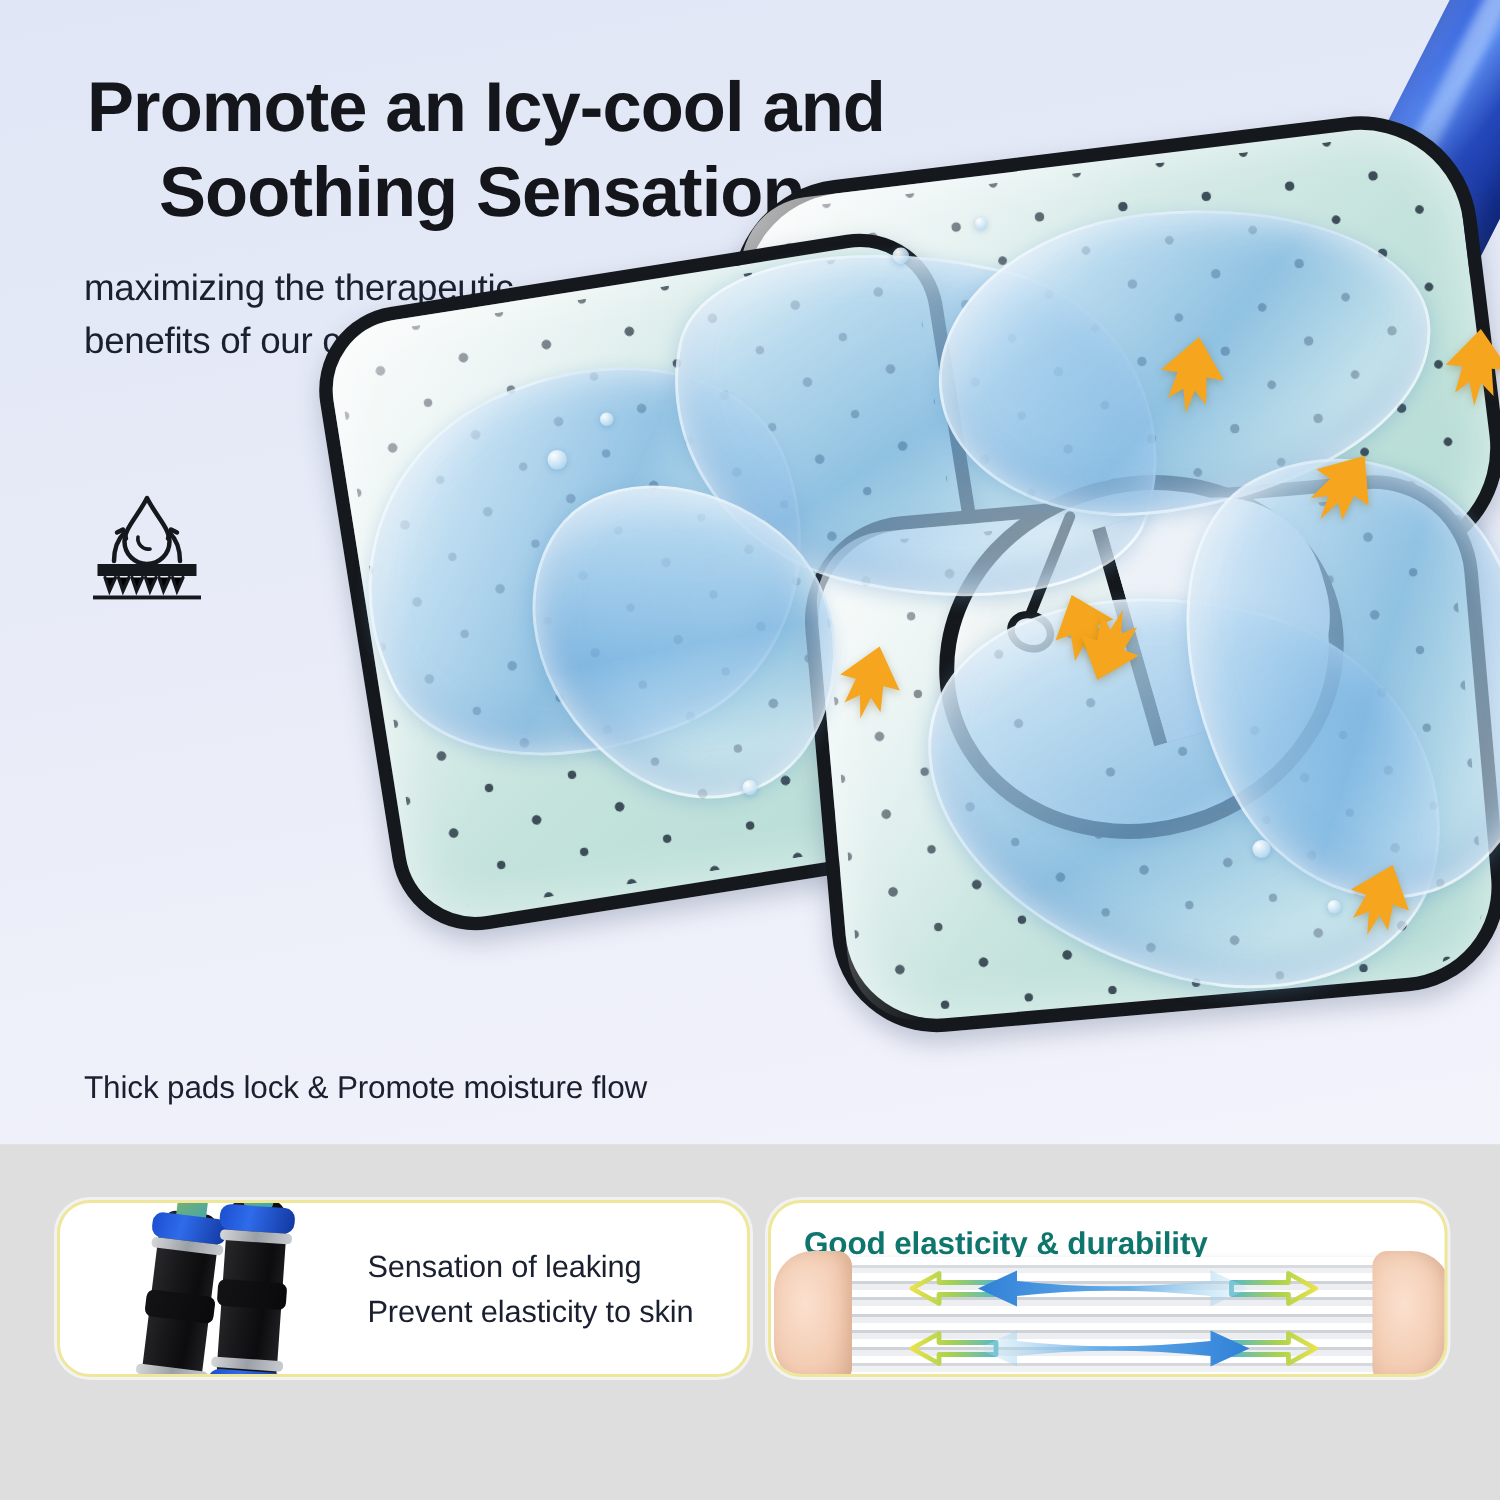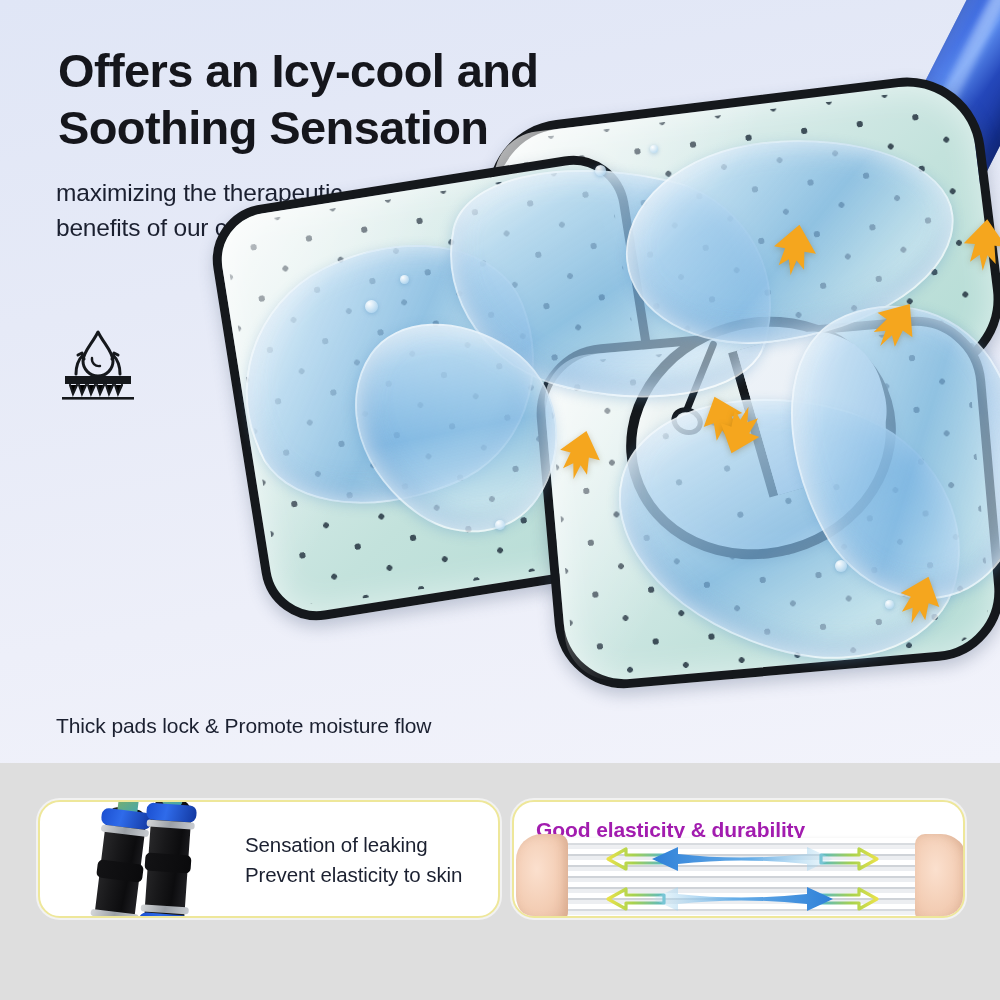--- a/index.html
+++ b/index.html
@@ -29,21 +29,21 @@
   .headline {
     position: absolute;
     left: 58px; top: 42px;
     width: 620px;
     font-size: 47px;
     font-weight: bold;
     line-height: 1.22;
     letter-spacing: -0.6px;
     color: #15161c;
   }
-  .headline .l2 { display: block; }
+  .headline .l2 { display: block; margin-left: 48px; }
 
   .subhead {
     position: absolute;
     left: 56px; top: 176px;
     width: 560px;
     font-size: 24.5px;
     line-height: 1.42;
     letter-spacing: -0.2px;
     color: #1b2030;
   }
@@ -228,21 +228,21 @@
   #card-right { left: 512px; width: 453px; }
 
   .card-text {
     position: absolute;
     font-size: 20.5px;
     line-height: 1.48;
     letter-spacing: -0.1px;
     color: #1b2030;
   }
   #card-left .card-text  { left: 205px; top: 28px; }
-  #card-right .card-title { left: 22px; top: 12px; font-size: 21px; font-weight: bold; color: #a21caf; }
+  #card-right .card-title { left: 22px; top: 12px; font-size: 21px; font-weight: bold; color: #0f766e; }
 
   
   .coupler-art { position: absolute; left: 52px; top: -12px; width: 150px; height: 150px; }
   .coupler {
     position: absolute;
     width: 40px; height: 126px;
     background: linear-gradient(95deg, #2a2a2c 0%, #18181a 38%, #0c0c0e 68%, #242428 100%);
     border-radius: 10px / 14px;
   }
   .coupler::before {  
@@ -299,21 +299,21 @@
   #arrow-row-2 { top: 48px; }
 </style>
 </head>
 <body>
 
 <div id="page">
 
   <section class="hero">
 
     <h1 class="headline">
-      <span>Offers an Icy-cool and</span>
+      <span>Promote an Icy-cool and</span>
       <span class="l2">Soothing Sensation</span>
     </h1>
 
     <p class="subhead">
       <span>maximizing the therapeutic</span>
       <span class="s2">benefits of our cold therapy machine</span>
     </p>
 
     <div class="moisture-icon">
       <svg viewBox="0 0 92 82" width="92" height="82" aria-hidden="true">

